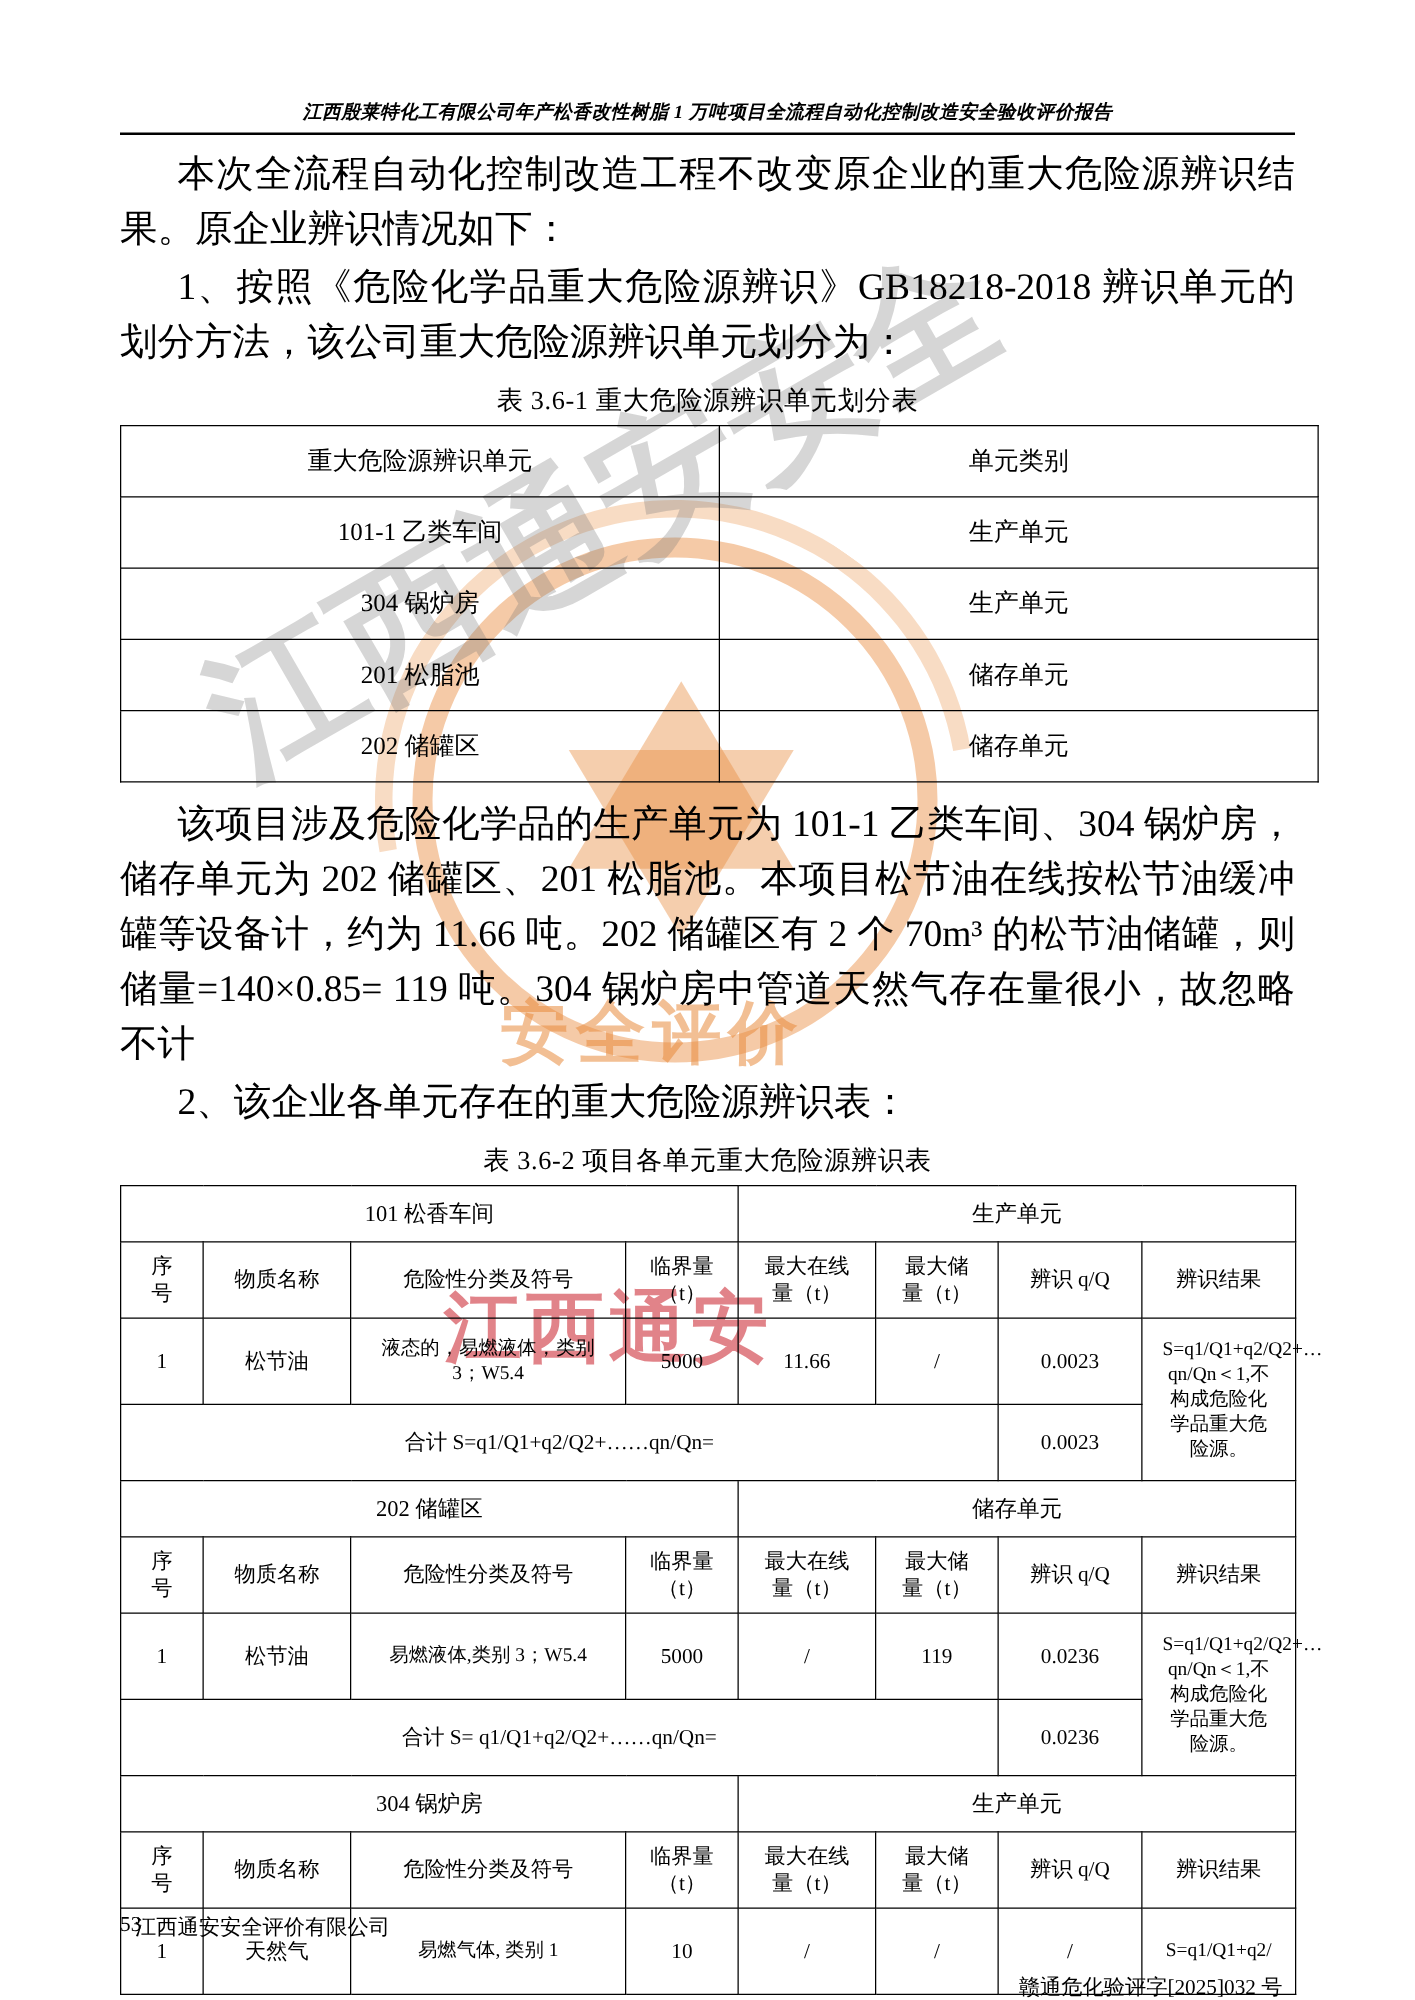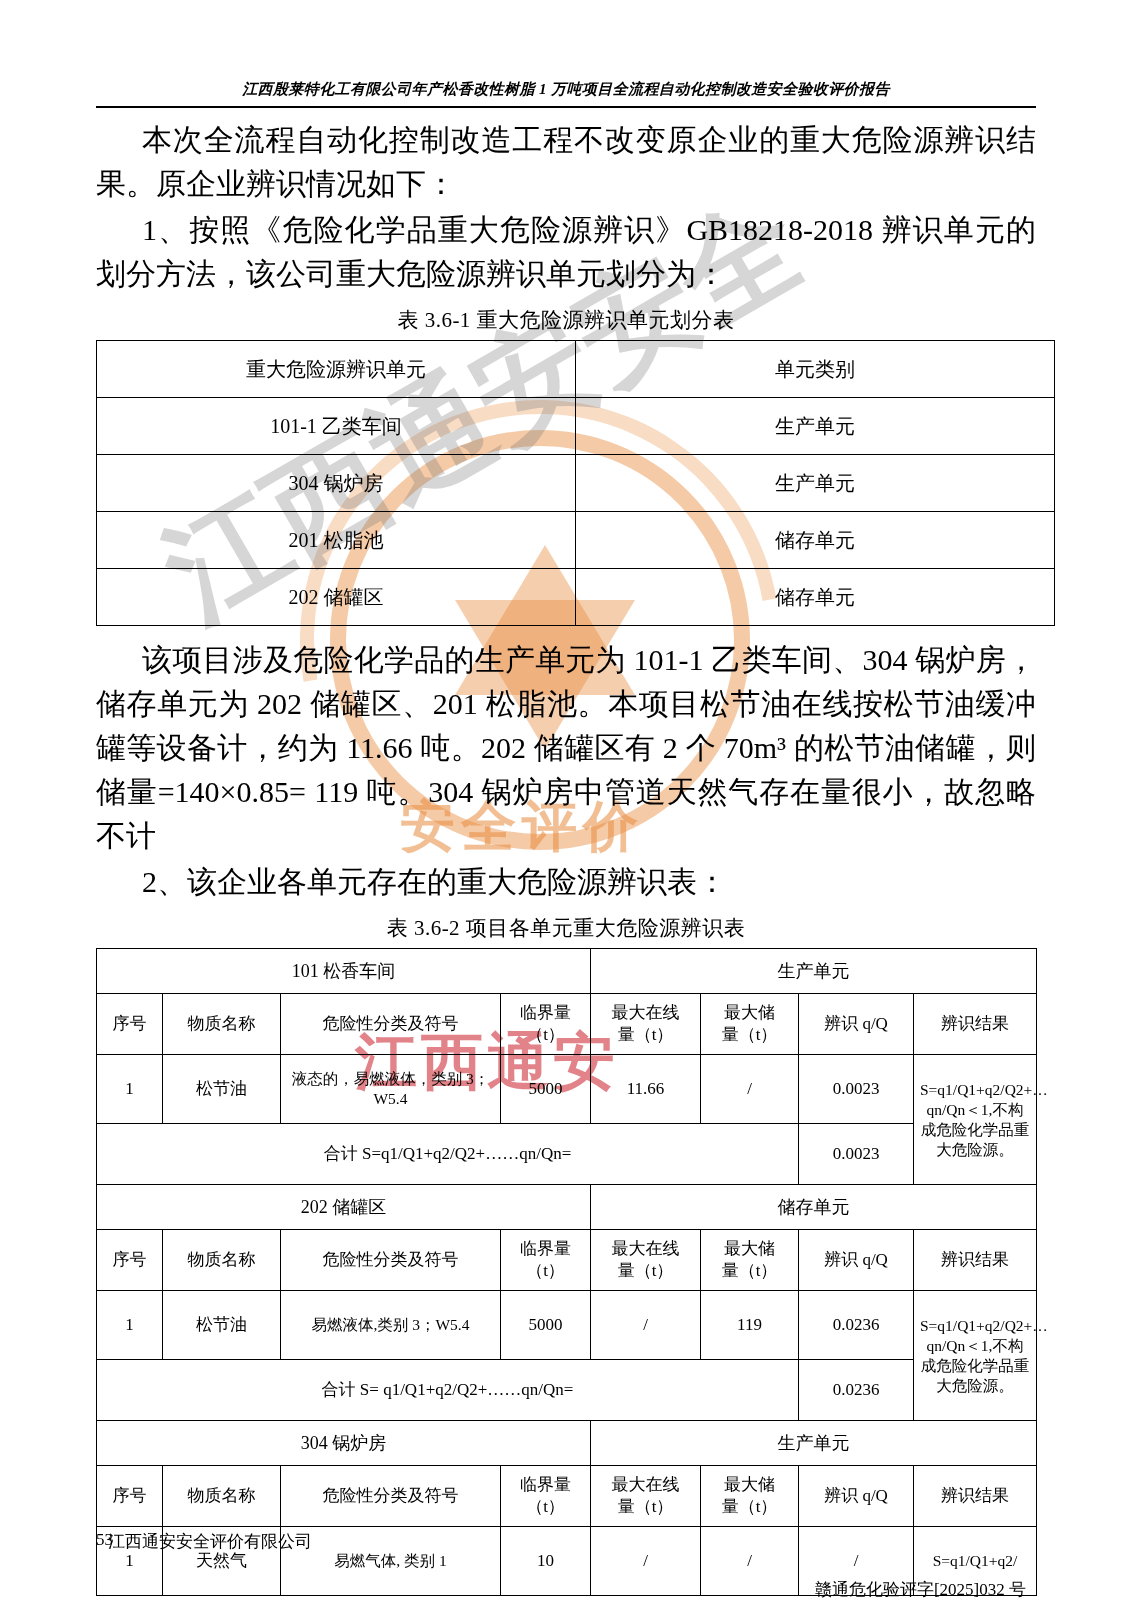--- a/index.html
+++ b/index.html
@@ -78,21 +78,21 @@
   }
   table td {
     border: 1px solid #000;
     text-align: center;
     vertical-align: middle;
     font-size: 19px;
     padding: 6px 4px;
     line-height: 24px;
   }
   .t1 td { height: 44px; font-size: 20px; }
-  .t2 td { font-size: 17px; line-height: 22px; padding: 4px 6px; }
+  .t2 td { font-size: 17px; line-height: 22px; padding: 4px 16px; }
   .t2 .small { font-size: 15.5px; line-height: 20px; }
   .t2 .unitrow td { height: 36px; font-size: 18px; }
   .t2 .hdrow td { height: 52px; }
   .t2 .datarow td { height: 60px; }
   .t2 .sumrow td { height: 52px; }
   
   .footer {
     position: absolute;
     bottom: 70px;
     left: 0;

